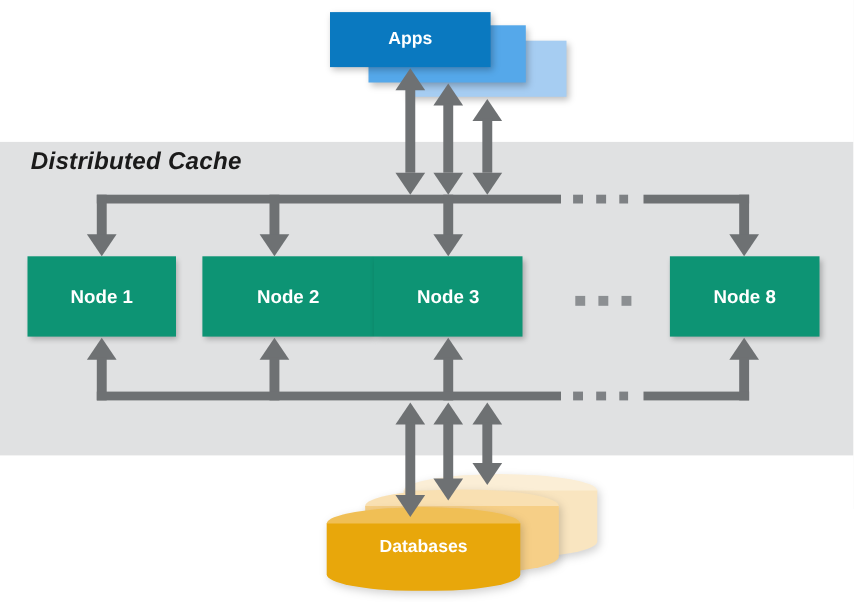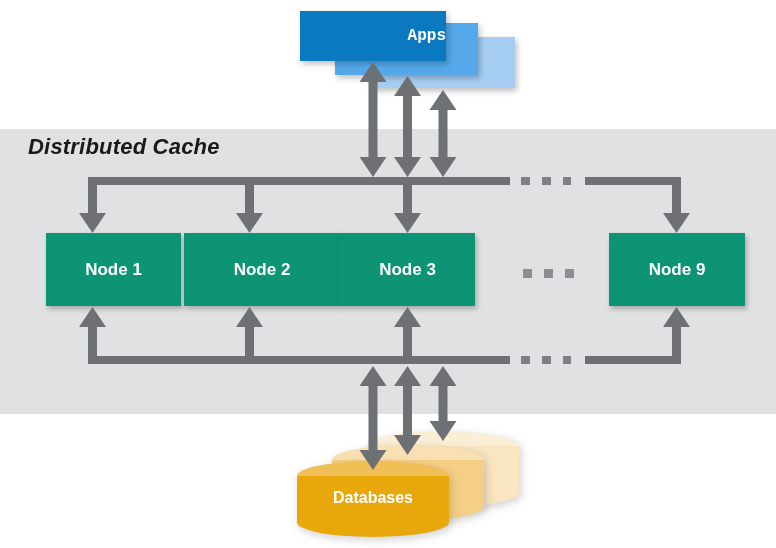--- a/index.html
+++ b/index.html
@@ -11,37 +11,37 @@
     position:absolute; left:0; top:129px; width:776px; height:285px;
     background:var(--band-gray);
   }
   .band-title {
     position:absolute; left:28px; top:134px;
     font-size:22px; font-weight:bold; color:var(--text-dark);
     letter-spacing:0.2px; z-index:6;font-style:italic;
   }
   .app-card {
     position:absolute; box-shadow:2px 3px 6px rgba(0,0,0,0.25); z-index:2;
-    display:flex; align-items:center; justify-content:flex-end;font-family:Liberation Mono, monospace;
+    display:flex; align-items:center; justify-content:center;
   }
   .app-back  { left:370px; top:37px; width:145px; height:51px; background:var(--app-back);  z-index:1; }
   .app-mid   { left:335px; top:23px; width:143px; height:52px; background:var(--app-mid);   z-index:2; }
   .app-front { left:300px; top:11px; width:146px; height:50px; background:var(--app-front); z-index:3; }
   .app-front .lbl { color:var(--text-light); font-size:16px; font-weight:bold; }
   .node {
     position:absolute; top:233px; height:73px; background:var(--node-green);
     box-shadow:2px 3px 5px rgba(0,0,0,0.25); z-index:2;
     display:flex; align-items:center; justify-content:center;
   }
   .node .lbl { color:var(--text-light); font-size:17px; font-weight:bold; }
-  .node-1 { left:25px;  width:135px;margin-left:21px; }
+  .node-1 { left:25px;  width:135px; }
   .node-2 { left:184px; width:156px; }
   .node-3 { left:340px; width:135px; }
   .node-4 { left:609px; width:136px; }
-  .cyl { position:absolute; width:152px; height:76px; filter:drop-shadow(2px 3px 4px rgba(0,0,0,0.18)); }
+  .cyl { position:absolute; width:176px; height:76px; filter:drop-shadow(2px 3px 4px rgba(0,0,0,0.18)); }
   .cyl .body { position:absolute; left:0; right:0; top:15px; bottom:0;
                border-radius:0 0 77px 77px / 0 0 15px 15px; }
   .cyl .cap  { position:absolute; left:0; right:0; top:0; height:30px; border-radius:50%; }
   .cyl-back  { left:367px; top:431px; z-index:1; }
   .cyl-mid   { left:332px; top:445px; z-index:2; }
   .cyl-front { left:297px; top:461px; z-index:3; }
   .cyl-back  .body { background:var(--db-back); }  .cyl-back  .cap { background:var(--db-back-top); }
   .cyl-mid   .body { background:var(--db-mid); }   .cyl-mid   .cap { background:var(--db-mid-top); }
   .cyl-front .body { background:var(--db-front); } .cyl-front .cap { background:var(--db-front-top); }
   .cyl-front .lbl {
@@ -73,21 +73,21 @@
   <div class="node node-1">
     <span class="lbl">Node 1</span>
   </div>
   <div class="node node-2">
     <span class="lbl">Node 2</span>
   </div>
   <div class="node node-3">
     <span class="lbl">Node 3</span>
   </div>
   <div class="node node-4">
-    <span class="lbl">Node 9</span>
+    <span class="lbl">Node 8</span>
   </div>
 
   <div class="cyl cyl-back">
     <div class="cap"></div>
     <div class="body"></div>
   </div>
   <div class="cyl cyl-mid">
     <div class="cap"></div>
     <div class="body"></div>
   </div>

